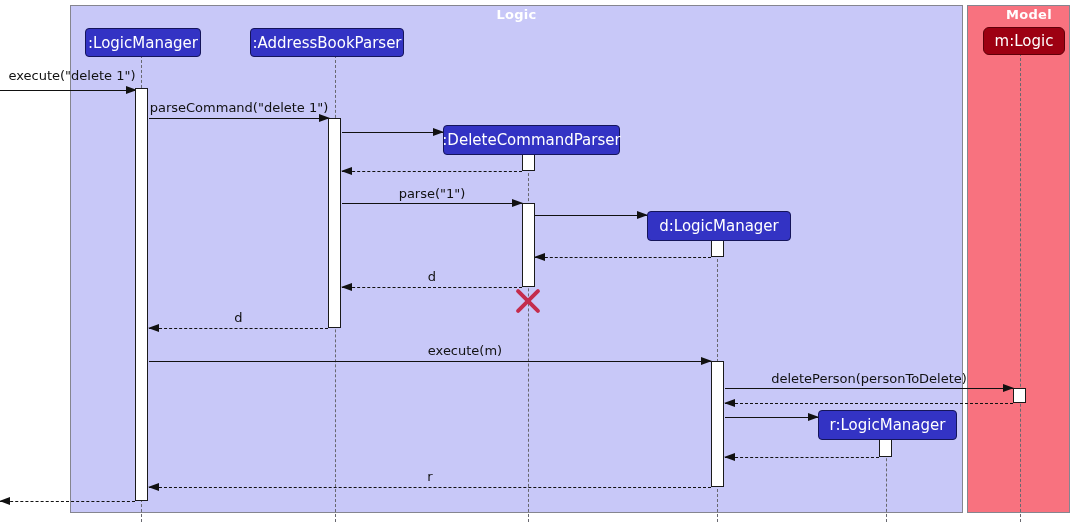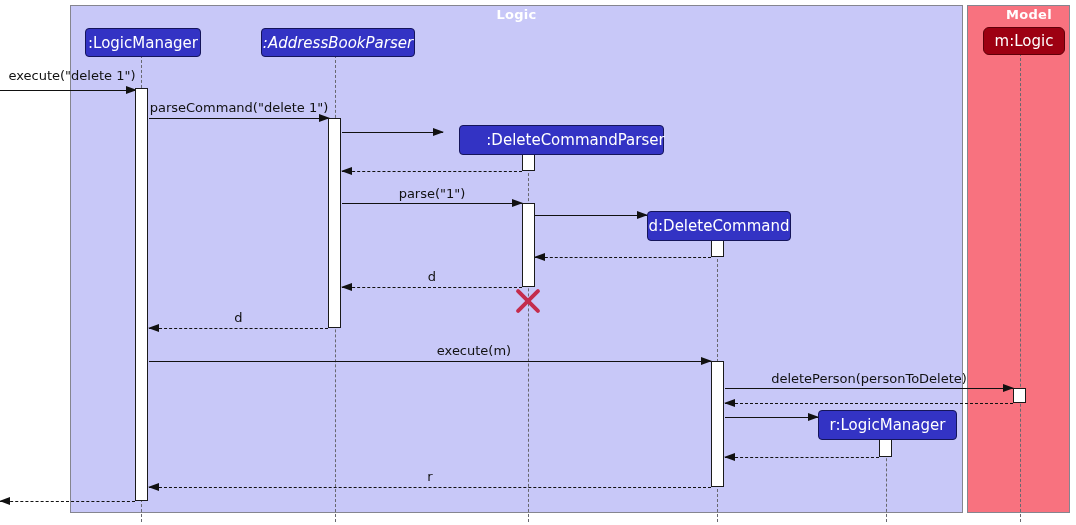--- a/index.html
+++ b/index.html
@@ -67,21 +67,21 @@
 
   <div class="msg head-r" style="left:535px; top:215px; width:112px;"></div>
   <div class="msg dashed head-l" style="left:535px; top:257px; width:176px;"></div>
 
   <div class="mlabel" style="left:342px; top:269px; width:180px;">d</div>
   <div class="msg dashed head-l" style="left:342px; top:287px; width:180px;"></div>
 
   <div class="mlabel" style="left:149px; top:310px; width:179px;">d</div>
   <div class="msg dashed head-l" style="left:149px; top:328px; width:179px;"></div>
 
-  <div class="mlabel" style="left:149px; top:343px; width:562px;padding-left:44px;">execute(m)</div>
+  <div class="mlabel" style="left:140px; top:343px; width:562px;padding-left:44px;">execute(m)</div>
   <div class="msg head-r" style="left:149px; top:361px; width:562px;"></div>
 
   <div class="mlabel" style="left:725px; top:371px; width:288px;">deletePerson(personToDelete)</div>
   <div class="msg head-r" style="left:725px; top:388px; width:288px;"></div>
   <div class="msg dashed head-l" style="left:725px; top:403px; width:288px;"></div>
 
   <div class="msg head-r" style="left:725px; top:417px; width:93px;"></div>
   <div class="msg dashed head-l" style="left:725px; top:457px; width:154px;"></div>
 
   <div class="mlabel" style="left:149px; top:469px; width:562px;">r</div>
@@ -97,19 +97,19 @@
   <div class="act" style="left:711px; top:361px; height:126px;"></div>
   <div class="act" style="left:1013px; top:388px; height:15px;"></div>
   <div class="act" style="left:879px; top:438px; height:19px;"></div>
 
   <div class="xwrap" style="left:512px; top:285px;">
     <div class="xbar a"></div>
     <div class="xbar b"></div>
   </div>
 
   <div class="pbox" style="left:85px; top:28px; width:114px; height:27px;">:LogicManager</div>
-  <div class="pbox" style="left:261px; top:28px; width:152px; height:27px;font-style:italic;">:AddressBookParser</div>
-  <div class="pbox" style="left:459px; top:125px; width:175px; height:28px;padding-left:28px;">:DeleteCommandParser</div>
-  <div class="pbox" style="left:647px; top:211px; width:142px; height:28px;">d:DeleteCommand</div>
+  <div class="pbox" style="left:250px; top:28px; width:152px; height:27px;">:AddressBookParser</div>
+  <div class="pbox" style="left:443px; top:125px; width:175px; height:28px;">:DeleteCommandParser</div>
+  <div class="pbox" style="left:647px; top:211px; width:142px; height:28px;">d:LogicManager</div>
   <div class="pbox" style="left:818px; top:410px; width:137px; height:28px;">r:LogicManager</div>
   <div class="pbox model-obj" style="left:983px; top:27px; width:80px; height:26px;">m:Logic</div>
 
 </div>
 
 </body></html>

